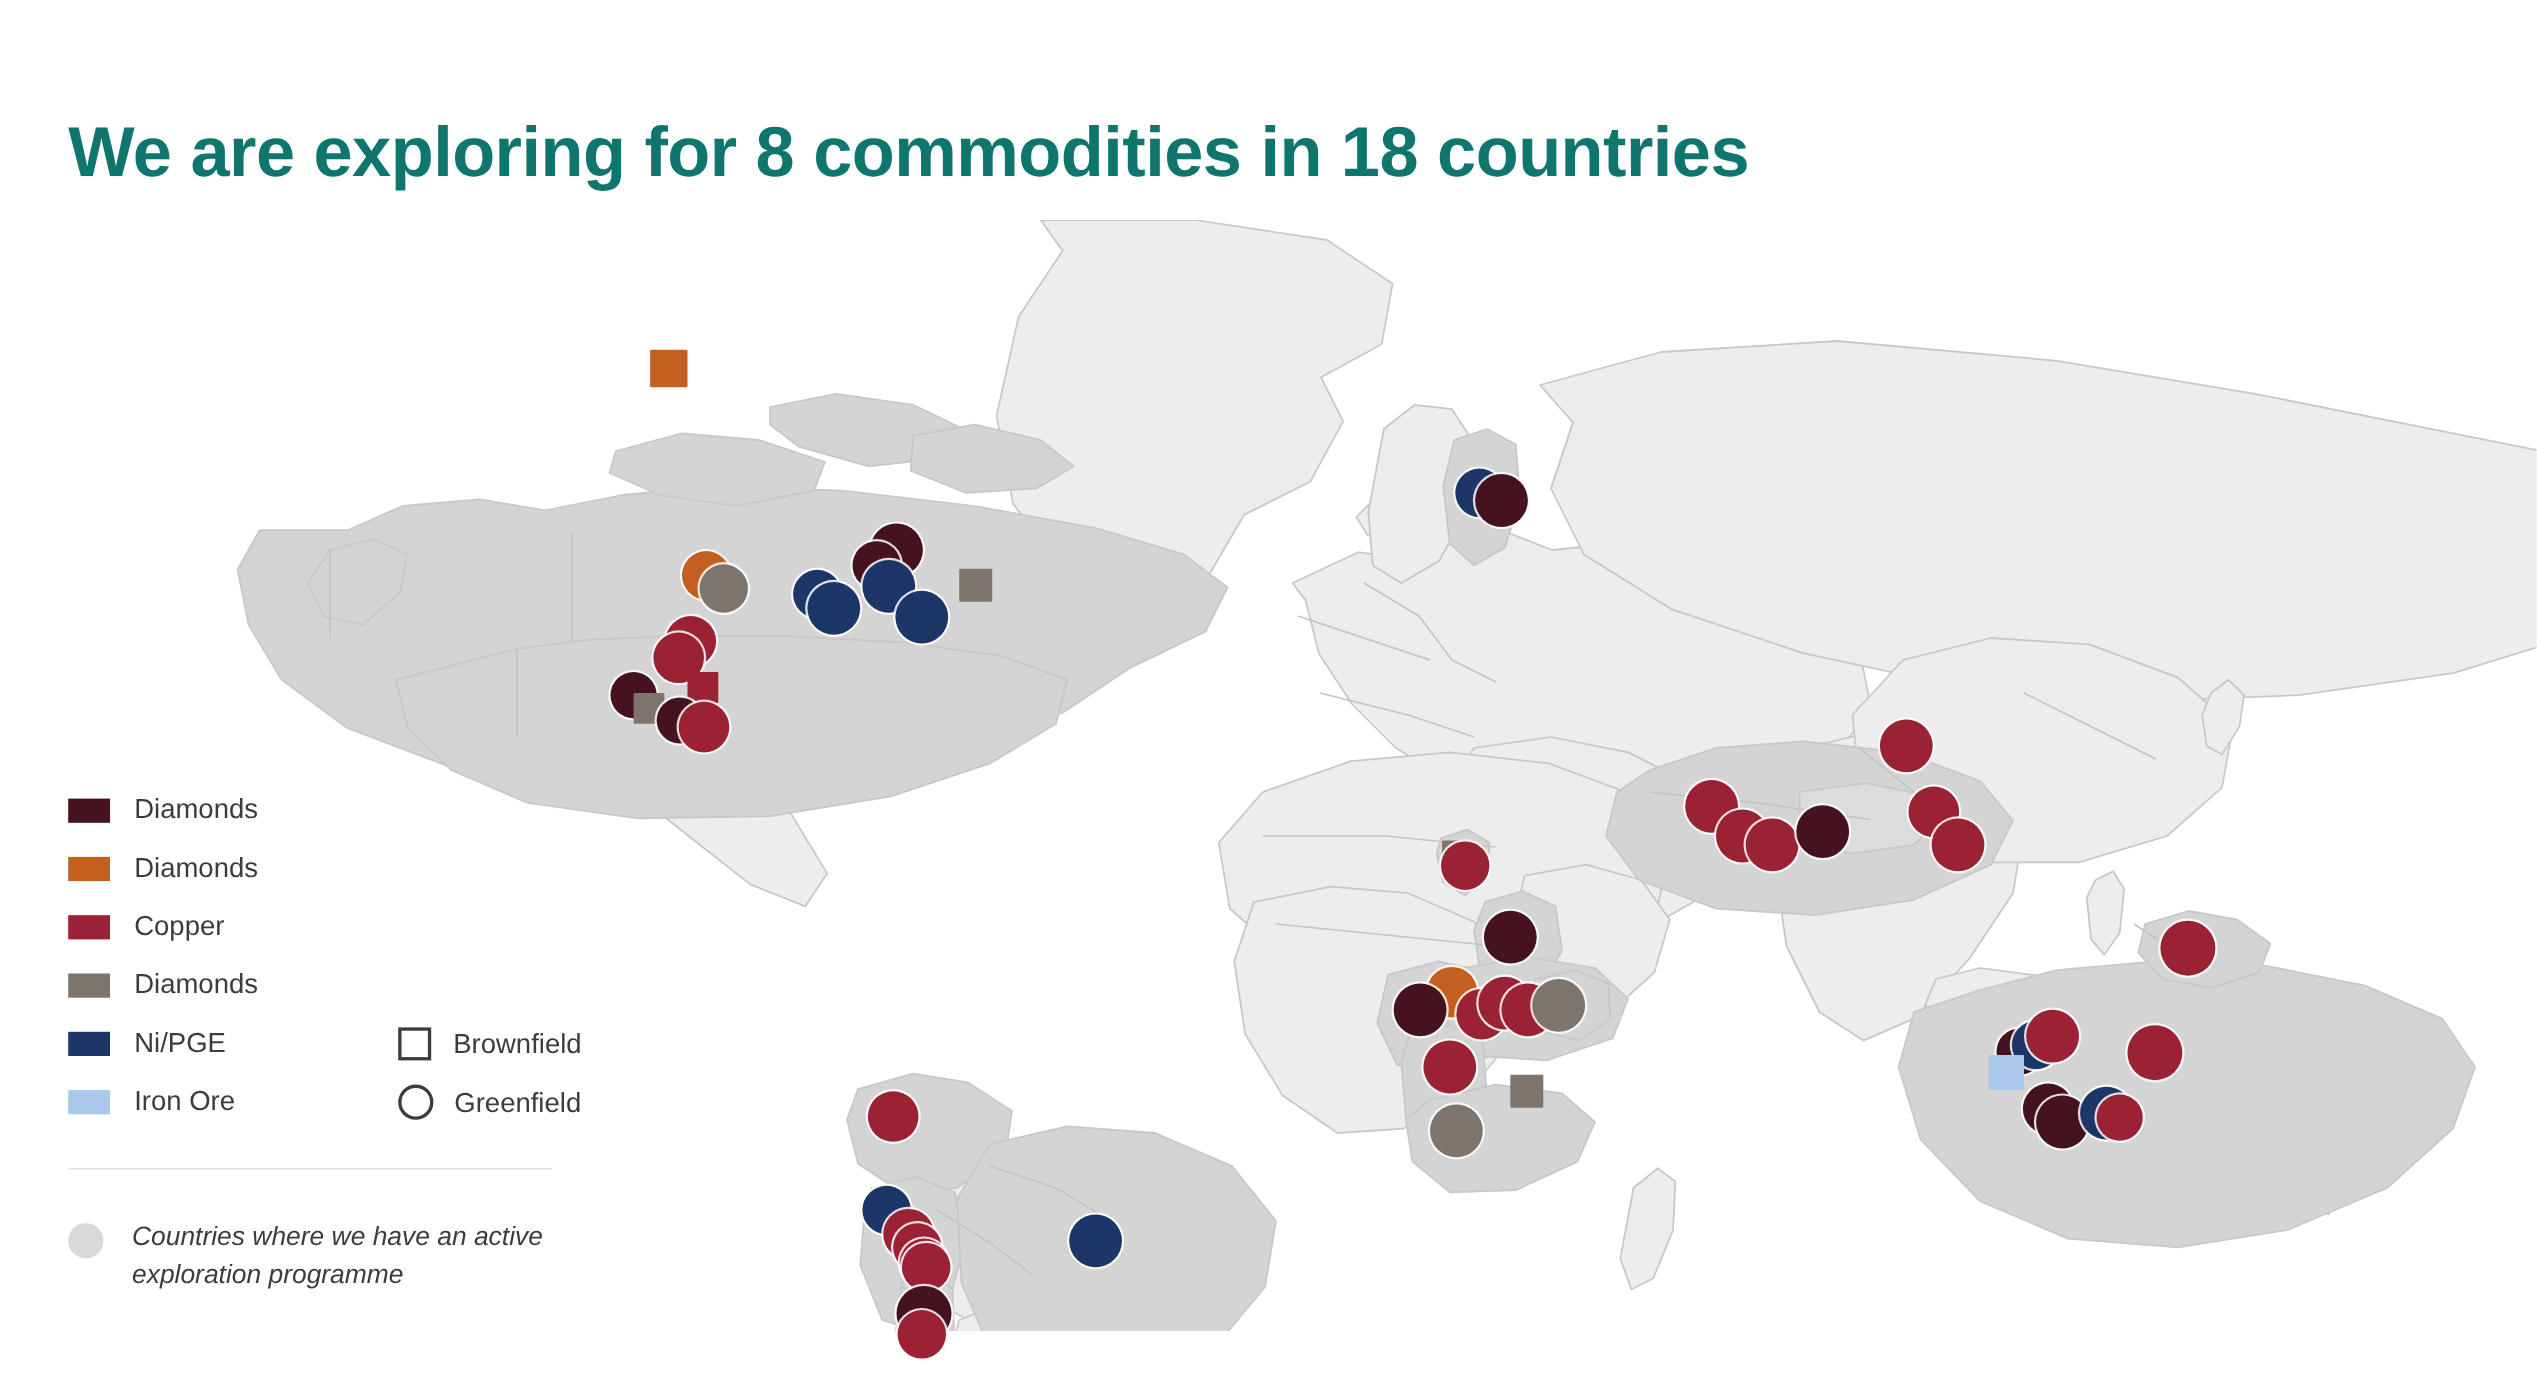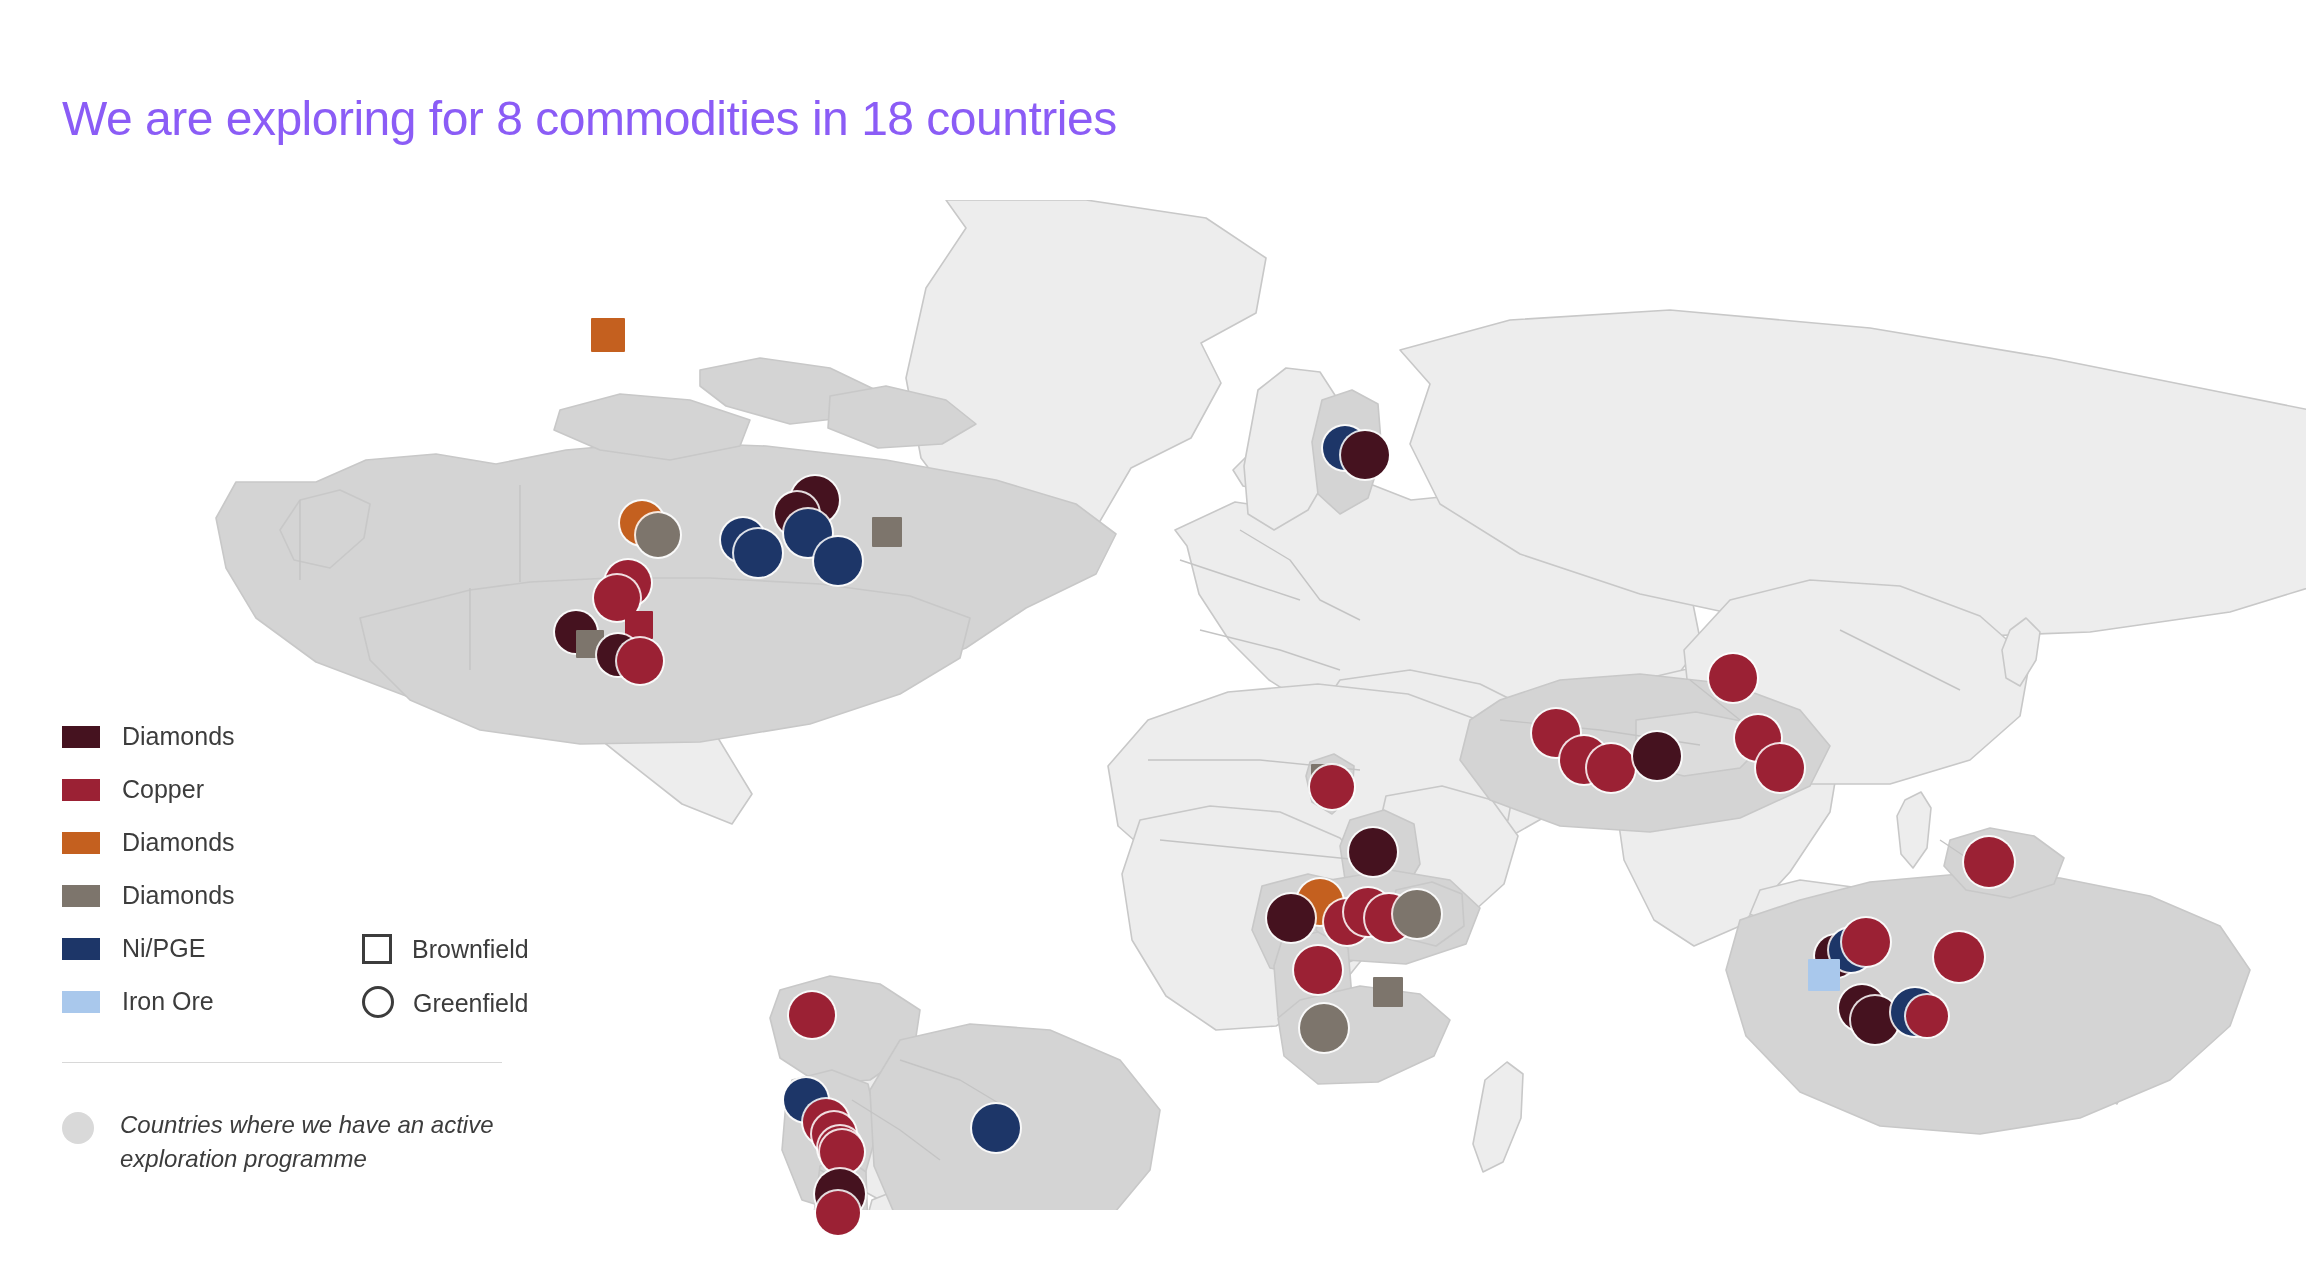--- a/index.html
+++ b/index.html
@@ -10,24 +10,24 @@
     font-family:"Liberation Sans", sans-serif;
     overflow:hidden;
     position:relative;
   }
   #slide{position:absolute;inset:0;}
 
   
   #title{
     position:absolute;
     left:62px; top:62px;
-    font-size:48px;
+    font-size:64px;
     line-height:1.05;
-    font-weight:400;
-    color:#8b5cf6;
+    font-weight:700;
+    color:#0f766e;
     letter-spacing:-0.5px;
     white-space:nowrap;
   }
 
   
   #map-wrap{
     position:absolute;
     left:0; top:200px;
     width:2306px; height:1010px;
   }
@@ -295,27 +295,27 @@
     </div>
 
   <div id="legend">
 
     <div class="lg-row">
       <span class="lg-sw" style="background:#45121f"></span>
       <span class="lg-lbl">Diamonds</span>
     </div>
 
     <div class="lg-row">
+      <span class="lg-sw" style="background:#c4601f"></span>
+      <span class="lg-lbl">Diamonds</span>
+    </div>
+
+    <div class="lg-row">
       <span class="lg-sw" style="background:#9b2134"></span>
       <span class="lg-lbl">Copper</span>
-    </div>
-
-    <div class="lg-row">
-      <span class="lg-sw" style="background:#c4601f"></span>
-      <span class="lg-lbl">Diamonds</span>
     </div>
 
     <div class="lg-row">
       <span class="lg-sw" style="background:#7d756c"></span>
       <span class="lg-lbl">Diamonds</span>
     </div>
 
     <div class="lg-row" style="position:relative">
       <span class="lg-sw" style="background:#1d3668"></span>
       <span class="lg-lbl">Ni/PGE</span>

